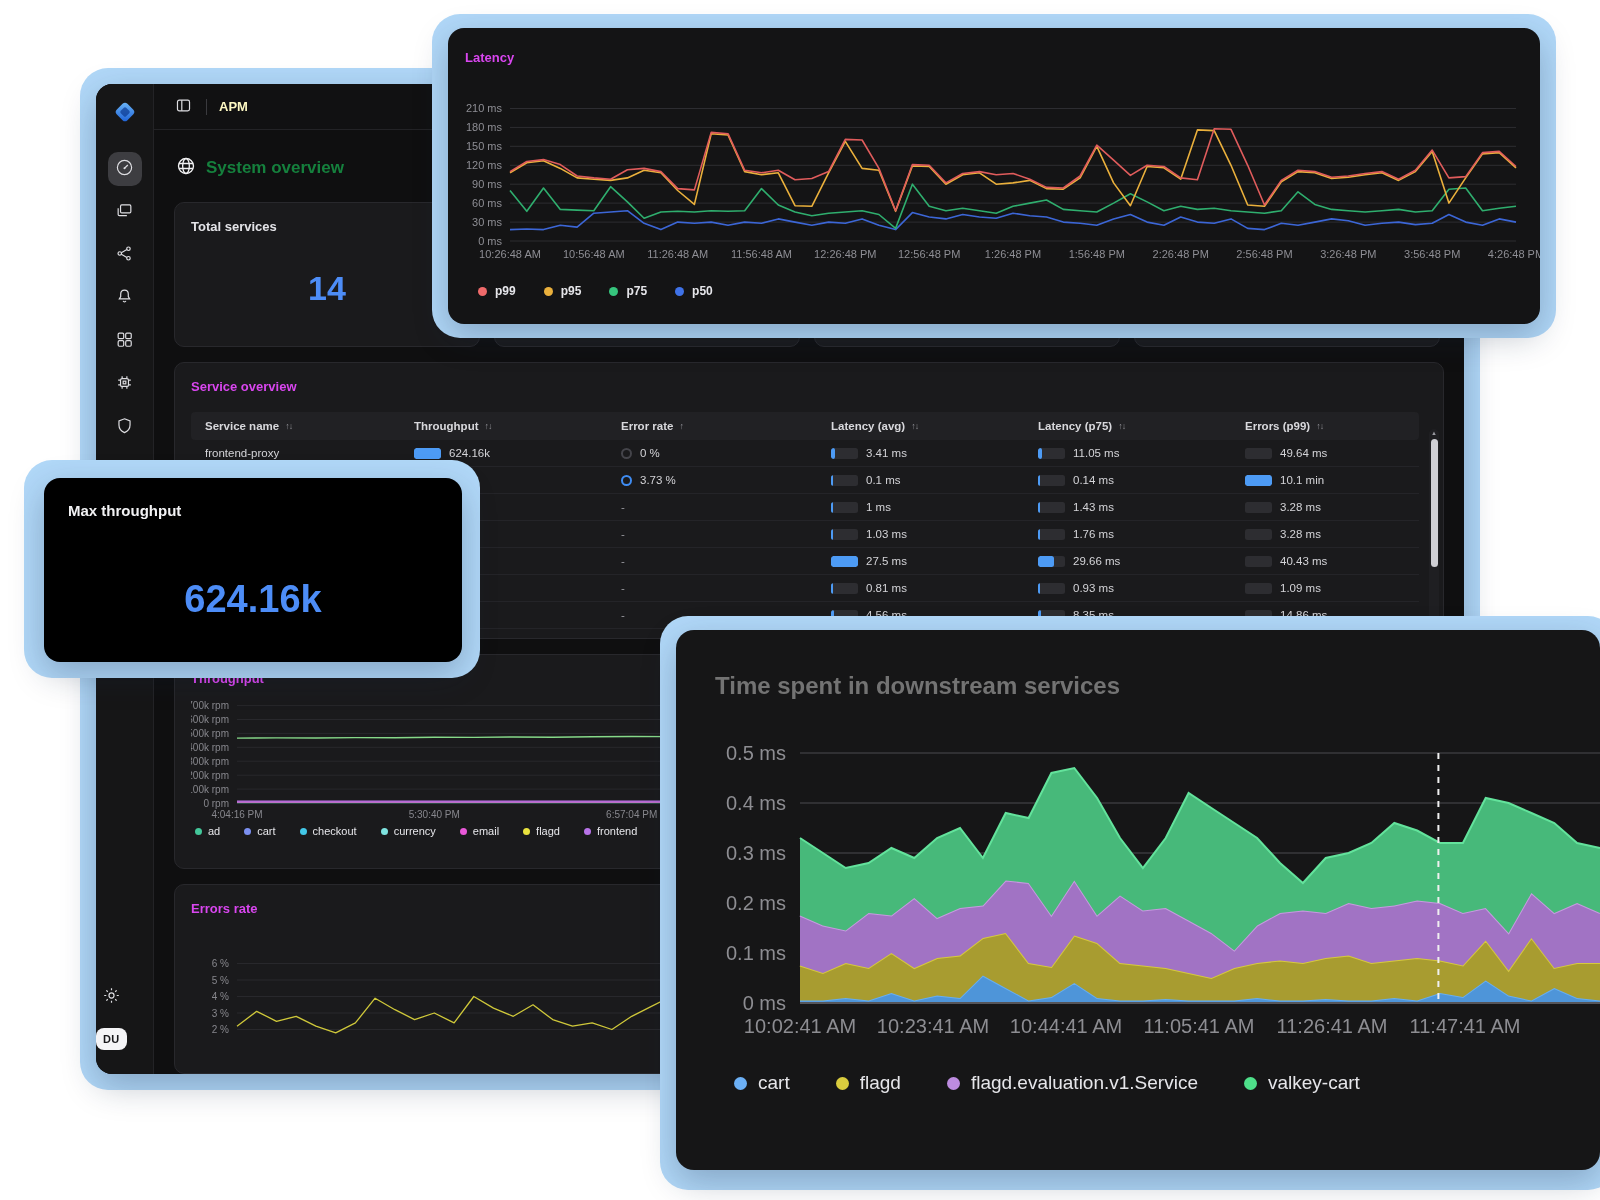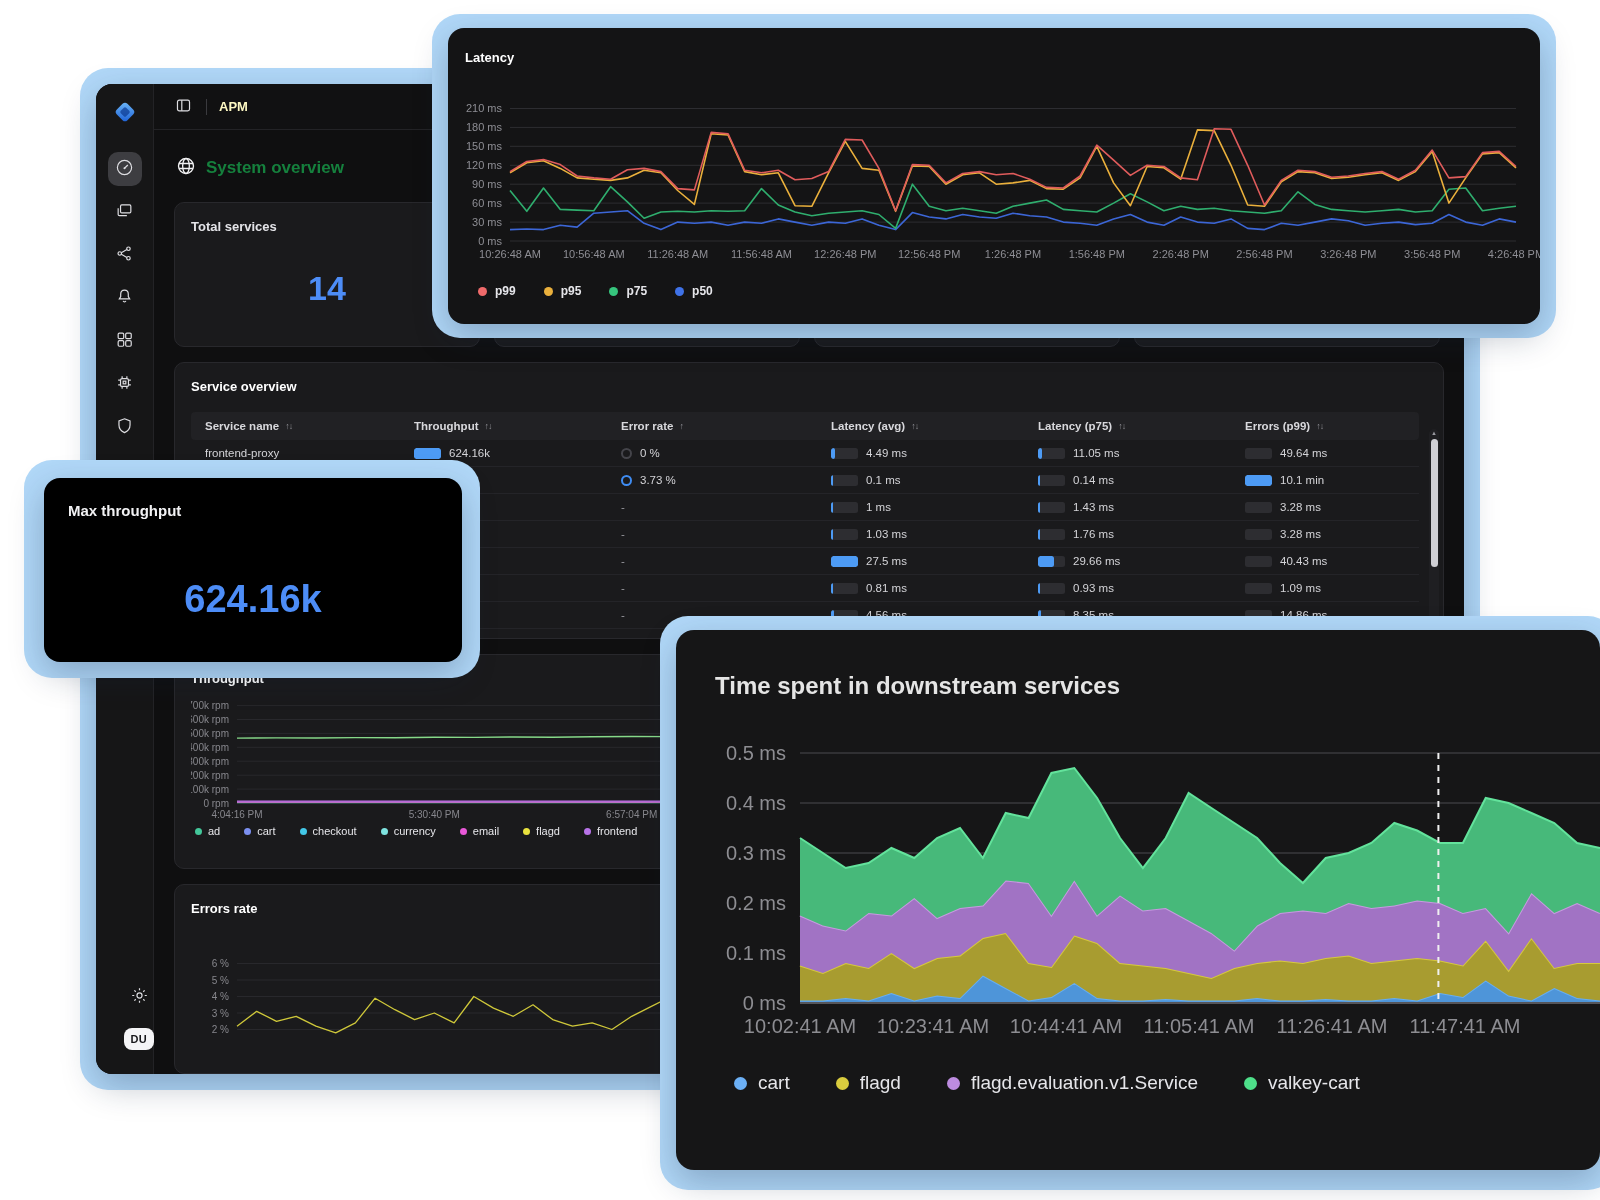--- a/index.html
+++ b/index.html
@@ -8,37 +8,37 @@
 .halo{position:absolute;background:#b1d8f8;border-radius:28px}
 .panel{position:absolute;background:#151516;border-radius:16px;box-shadow:0 12px 34px rgba(20,40,70,.28);color:#e8e8ea}
 
 .dashboard{display:flex;overflow:hidden}
 .sidebar{width:58px;background:#161617;border-right:1px solid #232326;display:flex;flex-direction:column;align-items:center;flex:0 0 58px;position:relative}
 .logo{margin-top:12px;width:32px;height:32px;display:flex;align-items:center;justify-content:center}
 .nav{display:flex;flex-direction:column;align-items:center;gap:9px;margin-top:24px}
 .nav-btn{width:34px;height:34px;border:none;background:transparent;border-radius:10px;display:flex;align-items:center;justify-content:center;cursor:pointer}
 .nav-btn.active{background:#3d3d41}
 .nav-btn svg{stroke:#dedee2;fill:none;stroke-width:1.5}
-.sidebar-bottom{position:absolute;bottom:24px;left:0;width:58px;display:flex;flex-direction:column;align-items:flex-end;gap:16px}
+.sidebar-bottom{position:absolute;bottom:24px;left:0;width:58px;display:flex;flex-direction:column;align-items:flex-start;gap:16px}
 .gear-btn{width:30px;height:30px;border:none;background:transparent;display:flex;align-items:center;justify-content:center;cursor:pointer}
 .avatar{background:#f4f4f6;color:#17171a;font-size:11px;font-weight:bold;border-radius:8px;padding:5px 7px;letter-spacing:.3px;cursor:pointer}
 .main{flex:1;display:flex;flex-direction:column;min-width:0}
 .topbar{height:46px;background:#111112;border-bottom:1px solid #232326;display:flex;align-items:center;gap:12px;padding:0 18px;flex:0 0 46px}
 .topbar .divider{width:1px;height:16px;background:#3a3a3e}
 .app-title{font-size:13px;font-weight:bold;color:#fef9c3}
 .content{flex:1;padding:22px 20px 0 20px;background:#0f0f10;overflow:hidden;position:relative}
 .page-title{display:flex;align-items:center;gap:10px;margin:4px 0 22px 2px}
 .page-title h1{font-size:17px;font-weight:bold;color:#15803d}
 .card{background:#1a1a1c;border:1px solid #28282c;border-radius:10px}
 .stat-row{display:flex;gap:14px;margin-bottom:15px}
 .stat-card{width:306px;height:145px;position:relative;padding:16px}
 .stat-label{font-size:13px;font-weight:bold;color:#e4e4e8}
 .stat-value{position:absolute;left:0;right:0;top:66px;text-align:center;font-size:34px;font-weight:bold;color:#4d8df7}
 .table-card{height:277px;margin-bottom:15px;padding:16px 10px 0 16px;position:relative;overflow:hidden}
-.card-title{font-size:13px;font-weight:bold;color:#ffffff}
+.card-title{font-size:13px;font-weight:bold;color:#d946ef}
 .thead,.trow{display:grid;grid-template-columns:209px 207px 210px 207px 207px 1fr;align-items:center}
 .thead{background:#212124;border-radius:4px;height:28px;margin-top:18px;margin-right:14px}
 .th{font-size:11.5px;font-weight:bold;color:#d8d8dc;padding-left:14px;display:flex;align-items:center;gap:6px;cursor:pointer}
 .sort{font-size:9px;color:#8e8e94;letter-spacing:-1px}
 .tbody{margin-right:14px}
 .trow{height:27px;border-bottom:1px solid #242428;cursor:pointer}
 .td{font-size:11.5px;color:#d4d4d8;padding-left:14px;display:flex;align-items:center;gap:8px;white-space:nowrap}
 .mbar{width:27px;height:11px;background:#2d2d31;border-radius:2.5px;overflow:hidden;flex:0 0 27px}
 .mbar i{display:block;height:100%;background:#4d9bf5;border-radius:2.5px}
 .ring{width:11px;height:11px;border-radius:50%;border:2.5px solid #44444a;flex:0 0 11px}
@@ -58,21 +58,21 @@
 .legend-md .lg-item{font-size:12px;font-weight:bold;gap:8px}
 .legend-md .lg-dot{width:9px;height:9px}
 .legend-lg .lg-item{font-size:19px;gap:11px}
 .legend-lg .lg-dot{width:13px;height:13px}
 
 .latency-panel{padding:0}
 .latency-title{position:absolute;left:17px;top:22px}
 .max-card{background:#000000}
 .max-label{position:absolute;left:24px;top:24px;font-size:15px;font-weight:bold;color:#f2f2f4}
 .max-value{position:absolute;left:0;right:0;top:100px;text-align:center;font-size:38px;font-weight:bold;color:#4d8df7}
-.ts-title{position:absolute;left:39px;top:42px;font-size:24px;font-weight:bold;color:#e5e5e5}
+.ts-title{position:absolute;left:39px;top:42px;font-size:24px;font-weight:bold;color:#737373}
 </style>
 </head>
 <body>
 
 <div class="halo" style="left:80px;top:68px;width:1400px;height:1022px"></div>
 <section class="panel dashboard" style="left:96px;top:84px;width:1368px;height:990px">
   <aside class="sidebar">
     <div class="logo">
       <svg width="28" height="28" viewBox="0 0 28 28">
         <defs>
@@ -211,21 +211,21 @@
                 <span>624.16k</span>
               </div>
               <div class="td">
                 <span class="ring" style="border-color:#44444a"></span>
                 <span>0 %</span>
               </div>
               <div class="td">
                 <span class="mbar">
                   <i style="width:15%"></i>
                 </span>
-                <span>4.49 ms</span>
+                <span>3.41 ms</span>
               </div>
               <div class="td">
                 <span class="mbar">
                   <i style="width:15%"></i>
                 </span>
                 <span>11.05 ms</span>
               </div>
               <div class="td">
                 <span class="mbar">
                   <i style="width:0%"></i>

